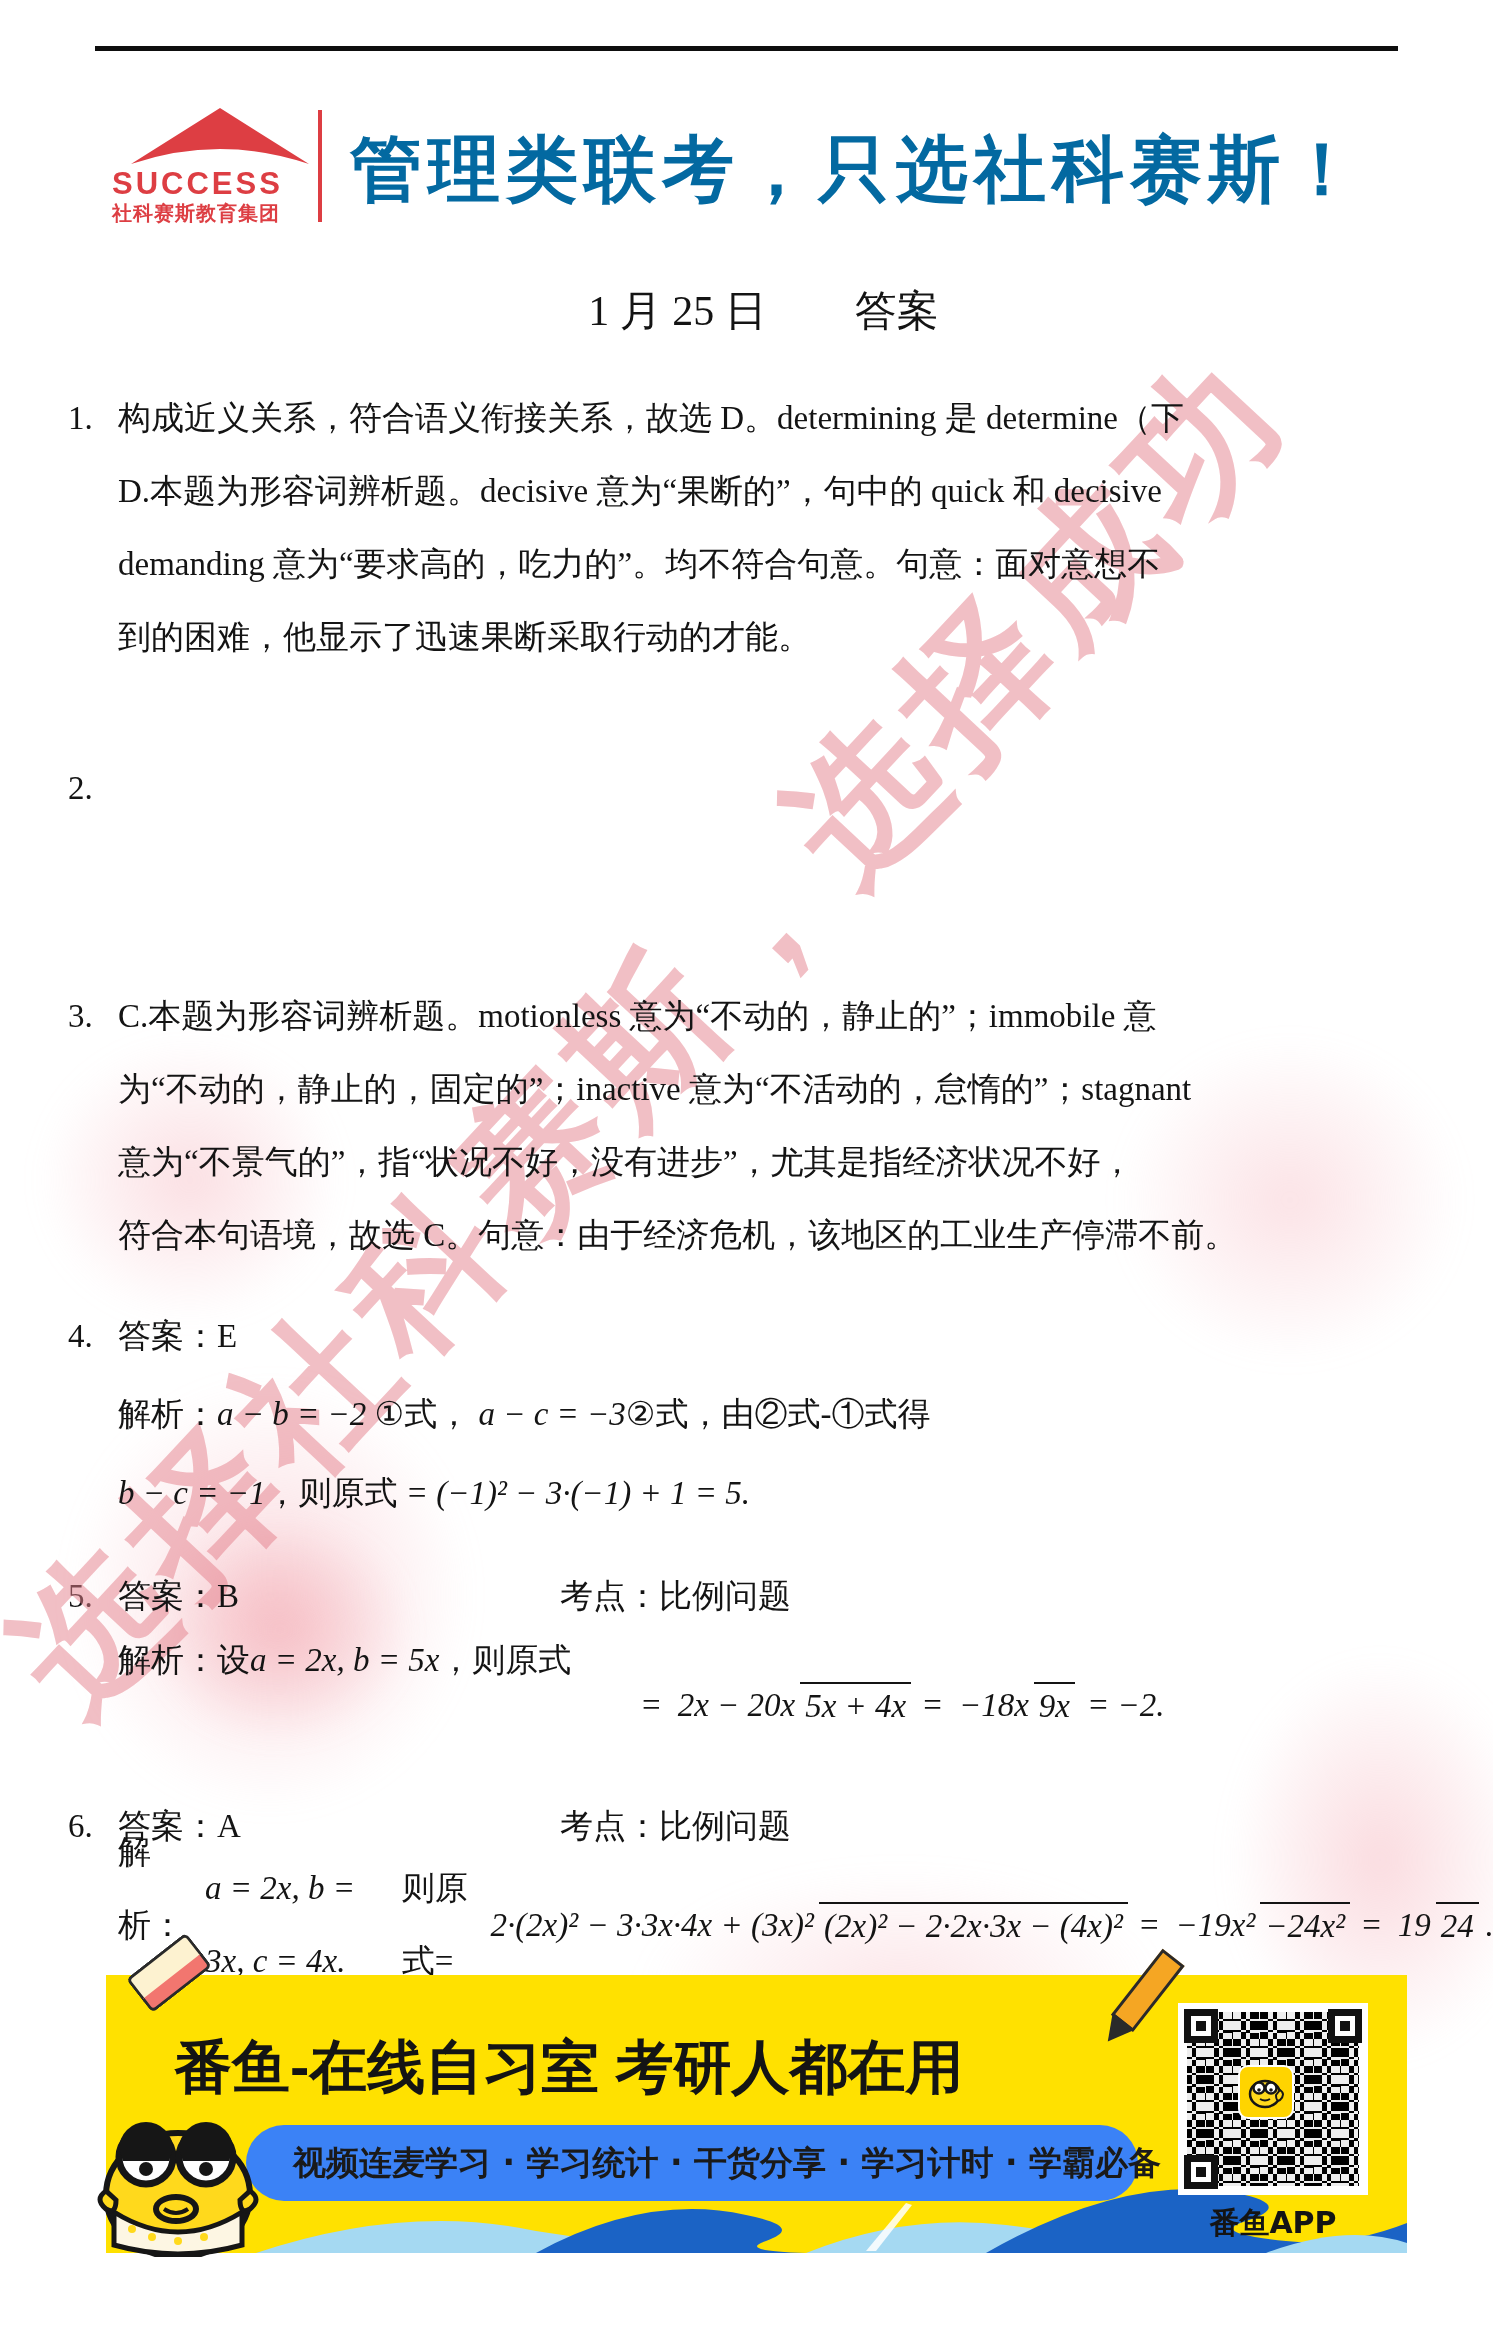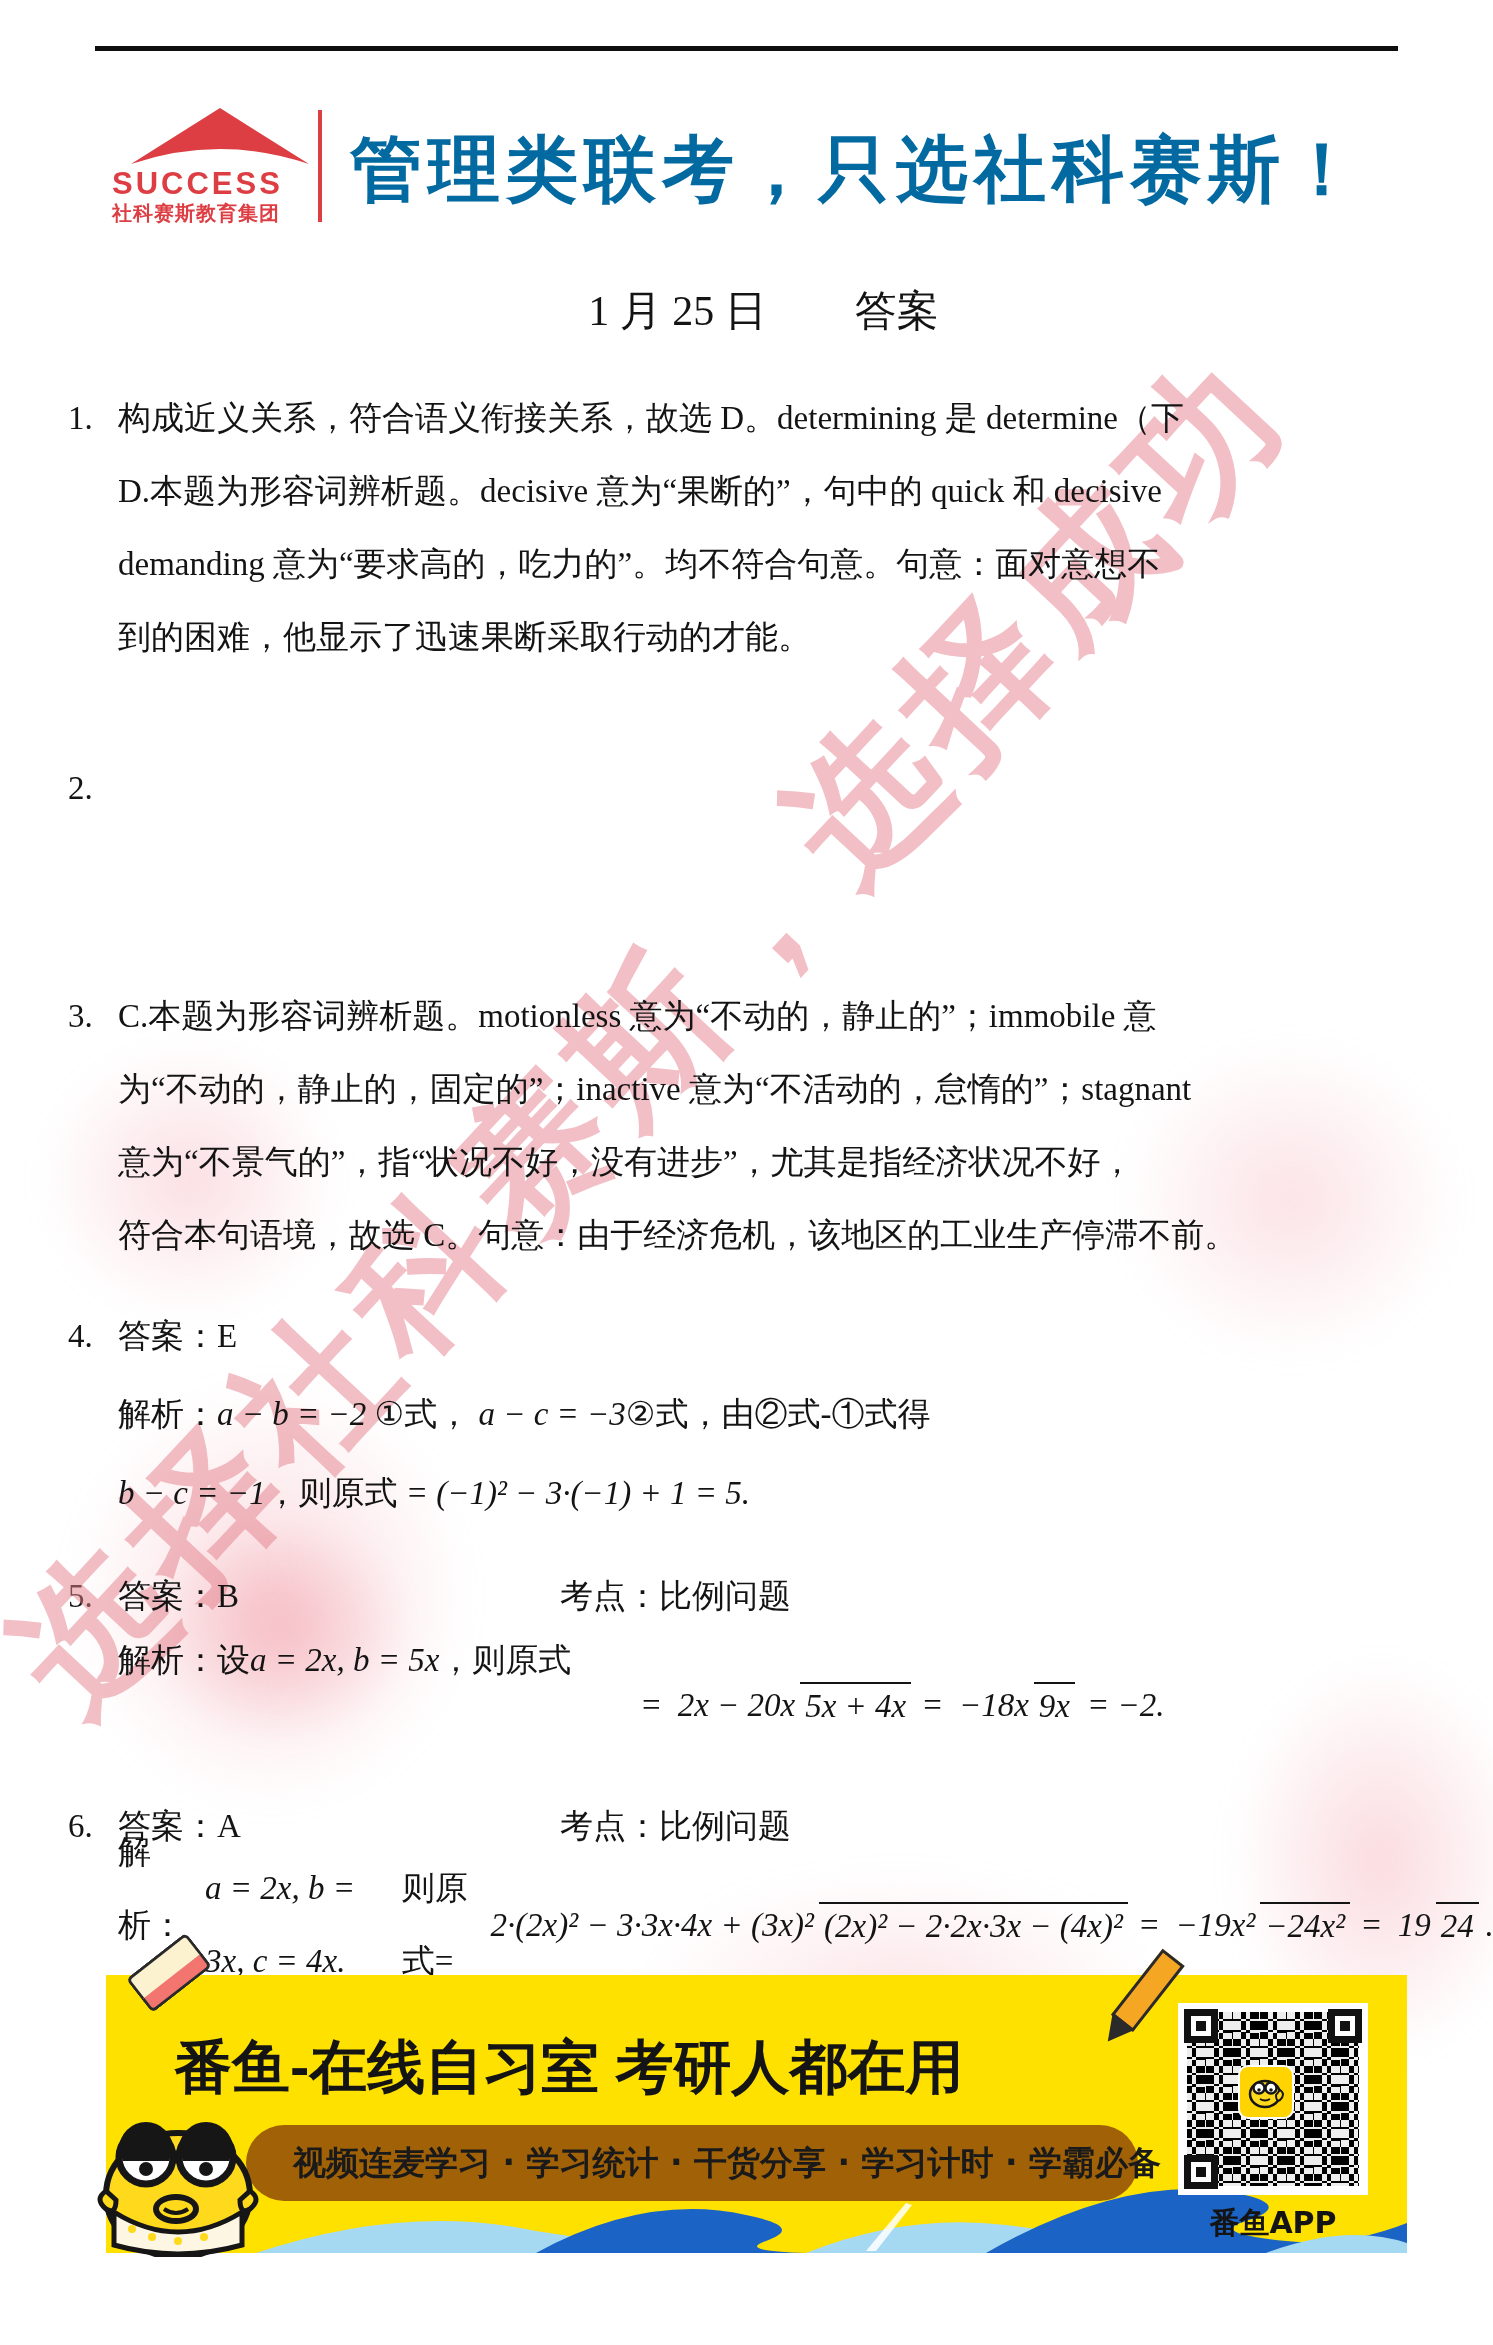--- a/index.html
+++ b/index.html
@@ -43,21 +43,21 @@
   .frac{display:inline-flex;flex-direction:row;align-items:center;line-height:44px;margin:0 6px;}
   .frac .den{border-top:2.5px solid #141414;}
   .frac .num,.frac .den{padding:0 5px;white-space:nowrap;}
   .eqgap{margin:0 6px;}
 
   
   #banner{left:106px;top:1975px;width:1301px;height:278px;z-index:3;}
   #banner-bg{left:0;top:0;width:1301px;height:278px;background:#ffe100;overflow:hidden;}
   #banner-title{left:68px;top:54px;width:1010px;font-family:Liberation Sans, sans-serif;
        font-weight:900;font-size:58px;color:#141414;white-space:nowrap;z-index:4;}
-  #banner-pill{left:140px;top:150px;width:892px;height:76px;background:#a16207;border-radius:38px;
+  #banner-pill{left:140px;top:150px;width:892px;height:76px;background:#3b82f6;border-radius:38px;
        display:flex;align-items:center;justify-content:center;z-index:4;}
   #banner-pill span{font-family:"DejaVu Sans","Liberation Sans",sans-serif;font-weight:700;
        font-size:33px;color:#1a1a1a;padding-left:70px;white-space:nowrap;}
   #qr-wrap{left:1072px;top:28px;width:190px;height:192px;background:#fff;padding:0;z-index:5;}
   #qr-pattern{position:absolute;left:9px;top:9px;width:172px;height:174px;
       background:
         conic-gradient(#111 0 25%,#fff 0 50%,#111 0 75%,#fff 0) 0 0/18px 18px,
         conic-gradient(#111 0 25%,#fff 0 50%,#111 0 75%,#fff 0) 5px 7px/27px 27px;
       background-blend-mode:difference;}
   .finder{position:absolute;width:34px;height:34px;background:#fff;border:7px solid #111;box-sizing:border-box;}

